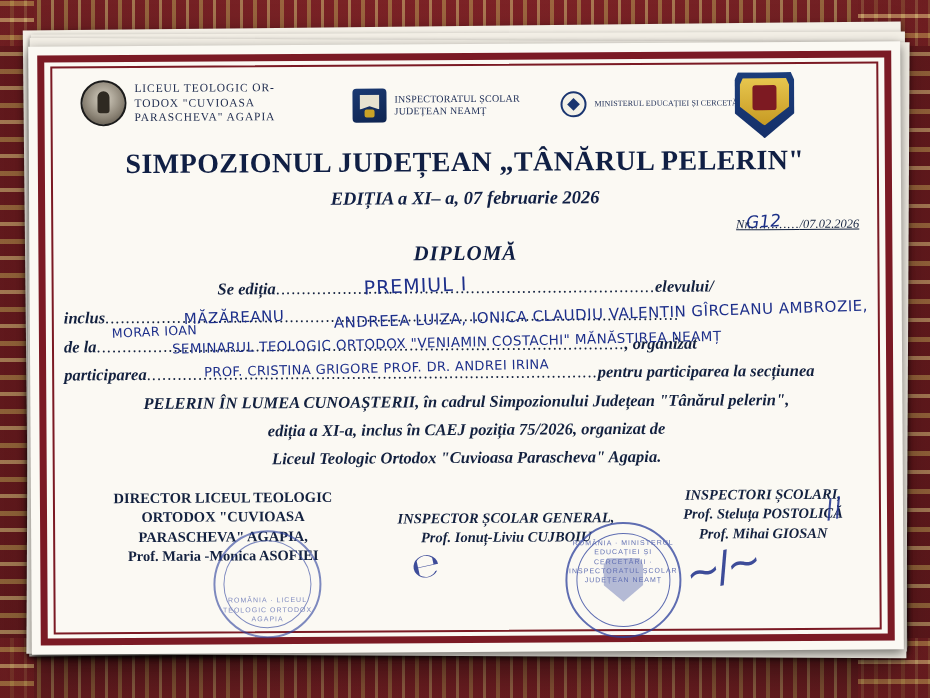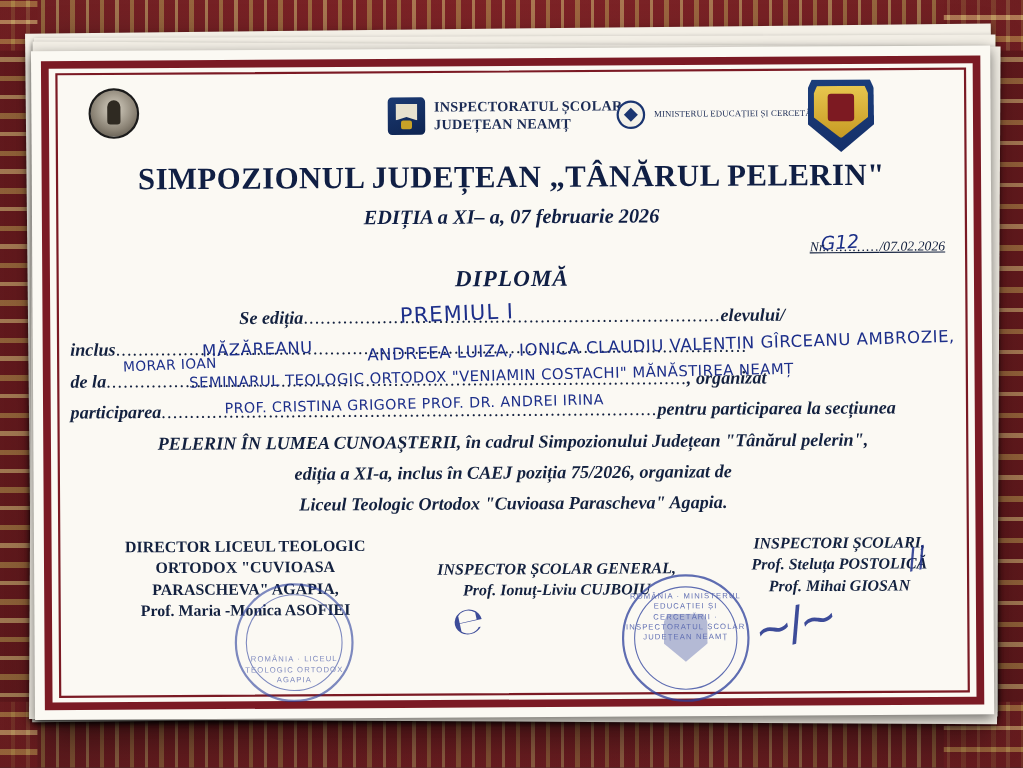--- a/index.html
+++ b/index.html
@@ -142,24 +142,24 @@
   }
   .logo-text {
     font-family: "Liberation Serif", serif;
     font-size: 11.5px;
     letter-spacing: .9px;
     line-height: 1.25;
     color: #1d2a4d;
     white-space: pre-line;
   }
   .logo-text.small {
-    font-size: 13px;
+    font-size: 10px;
     letter-spacing: .2px;
     line-height: 1.2;
-    font-weight: bold;
+    font-weight: normal;
     color: #1c2c55;
   }
   .logo-text.tiny {
     font-size: 8px;
     letter-spacing: .1px;
     line-height: 1.2;
     color: #1c2c55;
   }
   .isj-mark {
     width: 34px; height: 34px;
@@ -399,20 +399,23 @@
 
   <div id="diploma">
     <div class="border-outer"></div>
     <div class="border-inner"></div>
 
     <div class="content">
 
       <div class="logos">
         <div class="logo-block logo-1">
           <div class="seal-round"></div>
+          <div class="logo-text">LICEUL TEOLOGIC OR-
+TODOX "CUVIOASA
+PARASCHEVA" AGAPIA</div>
         </div>
 
         <div class="logo-block logo-2">
           <div class="isj-mark"></div>
           <div class="logo-text small">INSPECTORATUL ȘCOLAR
 JUDEȚEAN NEAMȚ</div>
         </div>
 
         <div class="logo-block logo-3">
           <div class="mec-mark"></div>

